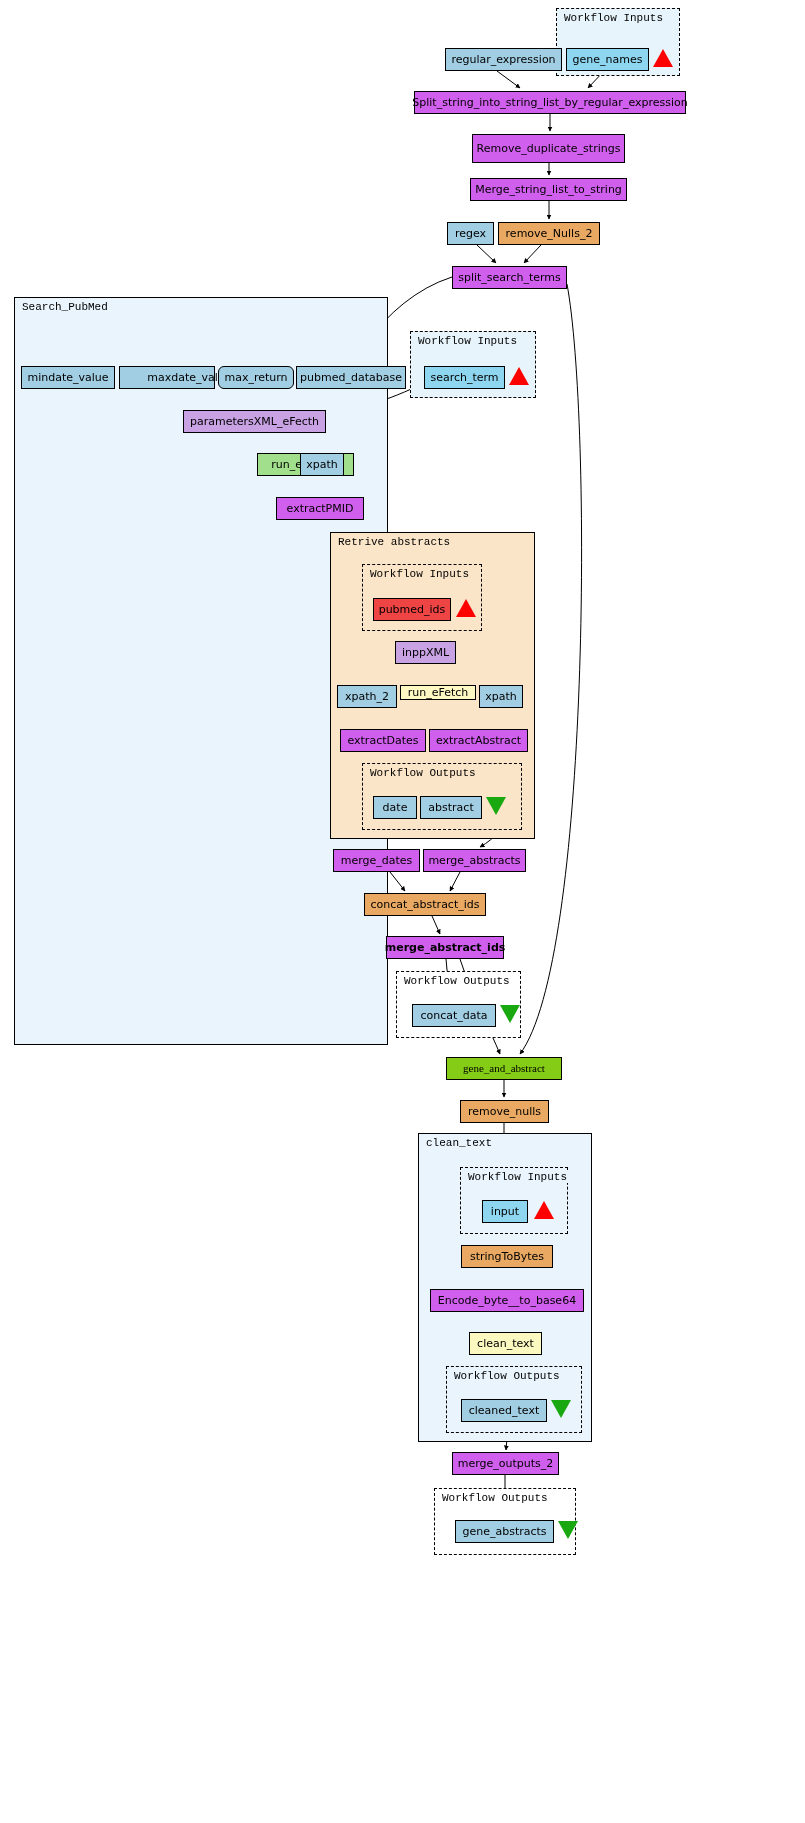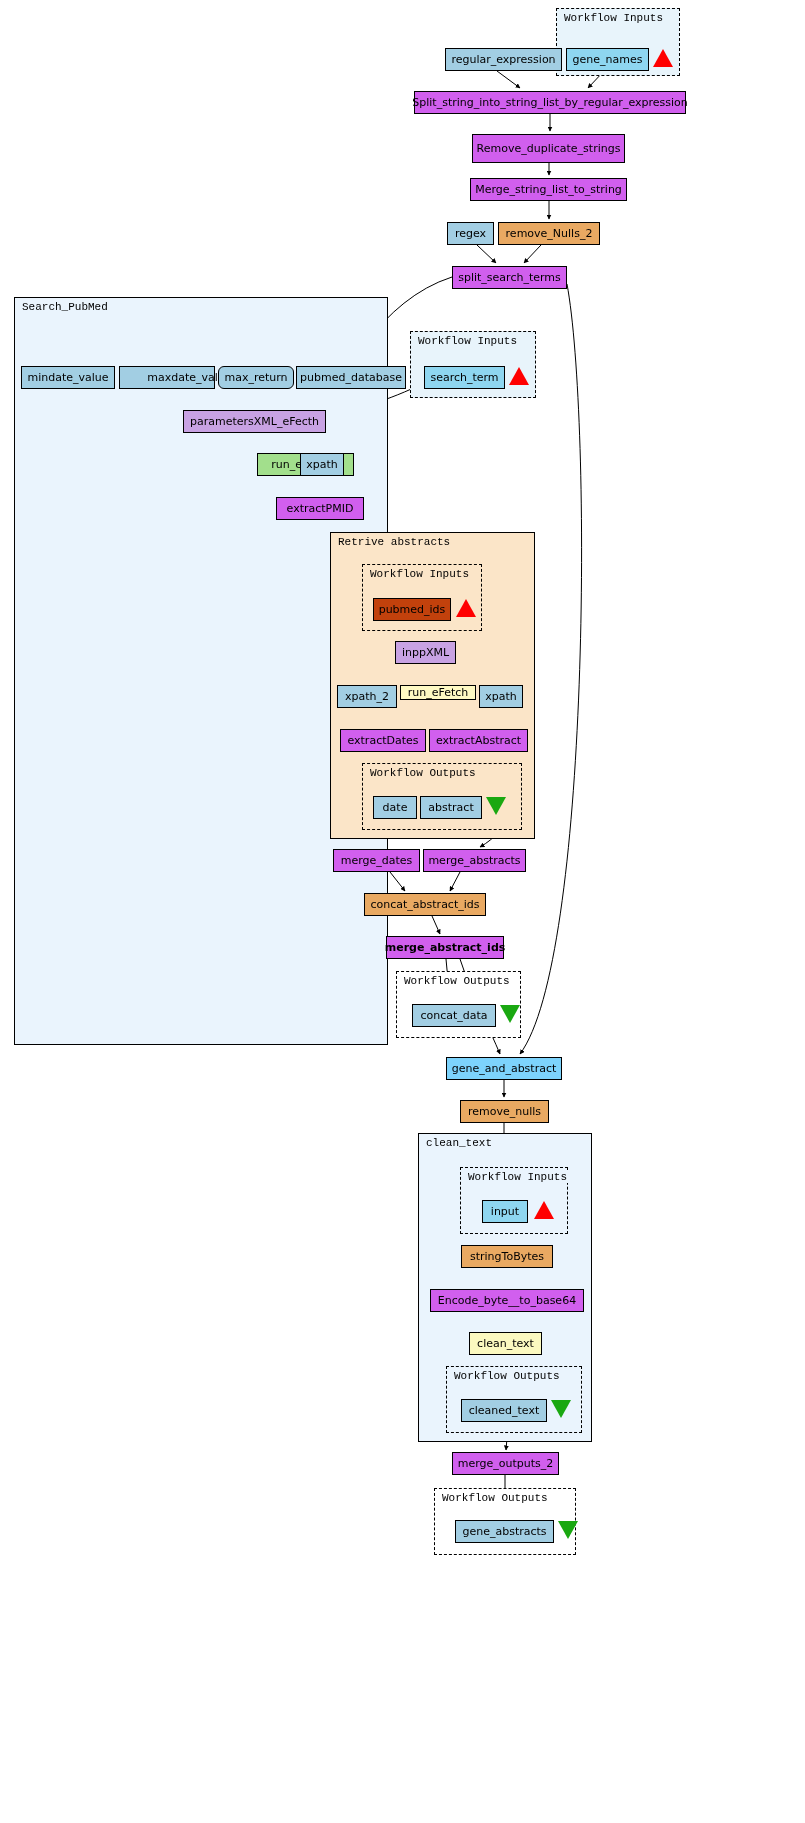--- a/index.html
+++ b/index.html
@@ -138,21 +138,21 @@
       </div>
       <div class="node" style="left: 212px; top: 453px; width: 97px; height: 23px; background: rgb(162, 223, 140); margin-left: 45px;">
         <span>run_eSearch</span>
       </div>
       <div class="node" style="left: 300px; top: 453px; width: 44px; height: 23px; background: rgb(162, 206, 227);">
         <span>xpath</span>
       </div>
       <div class="node" style="left: 276px; top: 497px; width: 88px; height: 23px; background: rgb(209, 95, 238);">
         <span>extractPMID</span>
       </div>
-      <div class="node" style="left: 373px; top: 598px; width: 78px; height: 23px; background: #c2410c;">
+      <div class="node" style="left: 373px; top: 598px; width: 78px; height: 23px; background: #ef4444;">
         <span>pubmed_ids</span>
       </div>
       <div class="node" style="left: 395px; top: 641px; width: 61px; height: 23px; background: rgb(200, 162, 227);">
         <span>inppXML</span>
       </div>
       <div class="node" style="left: 337px; top: 685px; width: 60px; height: 23px; background: rgb(162, 206, 227);">
         <span>xpath_2</span>
       </div>
       <div class="node" style="left: 400px; top: 685px; width: 76px; height: 15px; background: #fef9c3;">
         <span>run_eFetch</span>
@@ -180,21 +180,21 @@
       </div>
       <div class="node" style="left: 364px; top: 893px; width: 122px; height: 23px; background: rgb(233, 169, 98);">
         <span>concat_abstract_ids</span>
       </div>
       <div class="node" style="left: 386px; top: 936px; width: 118px; height: 23px; background: rgb(209, 95, 238); font-weight: bold;">
         <span>merge_abstract_ids</span>
       </div>
       <div class="node" style="left: 412px; top: 1004px; width: 84px; height: 23px; background: rgb(162, 206, 227);">
         <span>concat_data</span>
       </div>
-      <div class="node" style="left: 446px; top: 1057px; width: 116px; height: 23px; background: #7dd3fc;">
+      <div class="node" style="left: 446px; top: 1057px; width: 116px; height: 23px; background: #84cc16; font-family: Liberation Serif, serif;">
         <span>gene_and_abstract</span>
       </div>
       <div class="node" style="left: 460px; top: 1100px; width: 89px; height: 23px; background: rgb(233, 169, 98);">
         <span>remove_nulls</span>
       </div>
       <div class="node" style="left: 482px; top: 1200px; width: 46px; height: 23px; background: rgb(142, 214, 240);">
         <span>input</span>
       </div>
       <div class="node" style="left: 461px; top: 1245px; width: 92px; height: 23px; background: rgb(233, 169, 98);">
         <span>stringToBytes</span>

